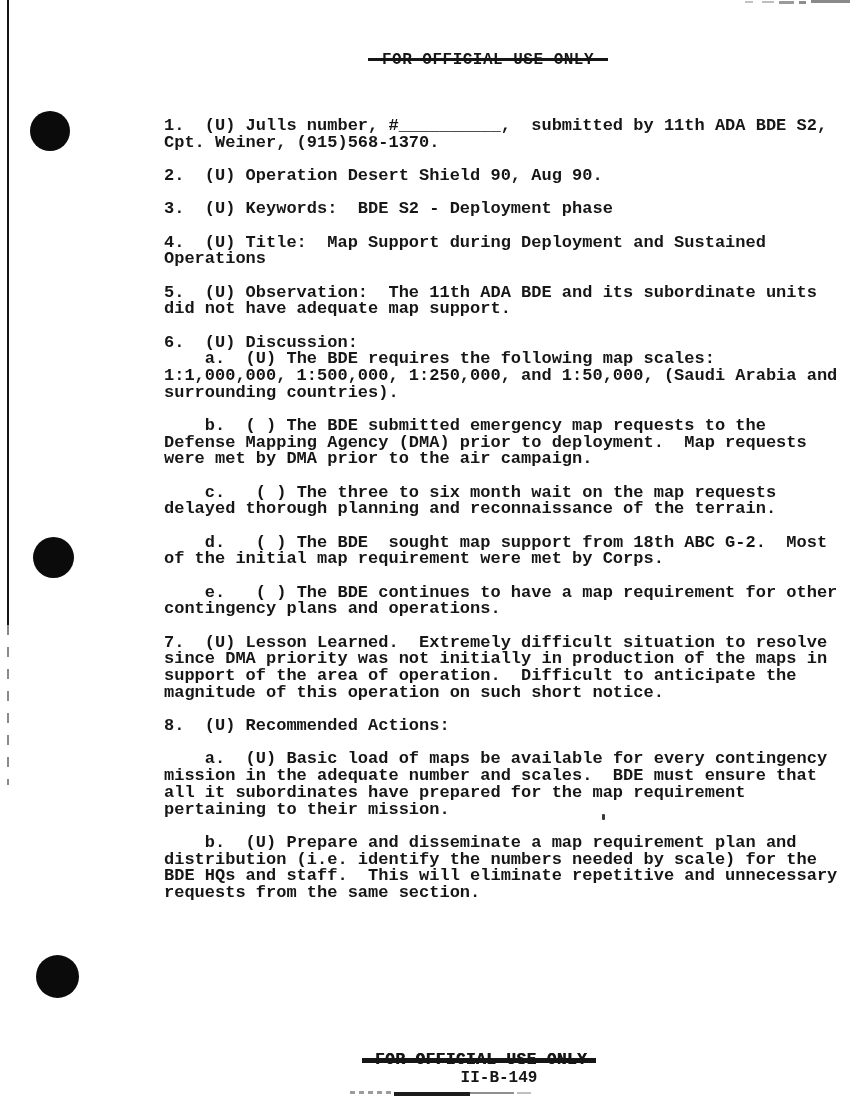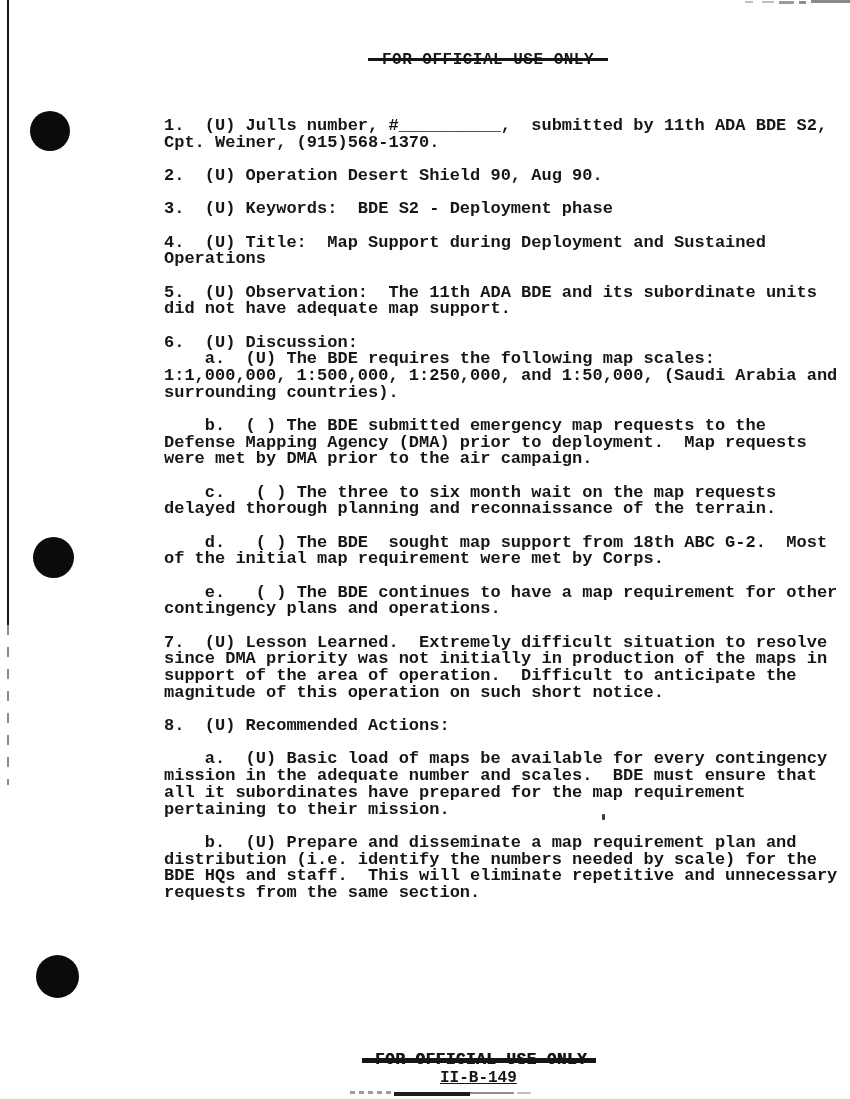--- a/index.html
+++ b/index.html
@@ -67,26 +67,25 @@
     left: 362px;
     top: 1058px;
     width: 234px;
     height: 5px;
   }
   .page-number {
     position: absolute;
     left: 440px;
     top: 1069px;
     width: 118px;
-    text-align: left;
+    text-align: center;
     font-family: "Liberation Mono", monospace;
     font-size: 16px;
     font-weight: bold;
     color: #161616;
-    text-decoration: underline;
   }
   
   .edge-line-solid {
     position: absolute;
     left: 7px;
     top: 0;
     width: 2px;
     height: 625px;
     background: #141414;
   }

